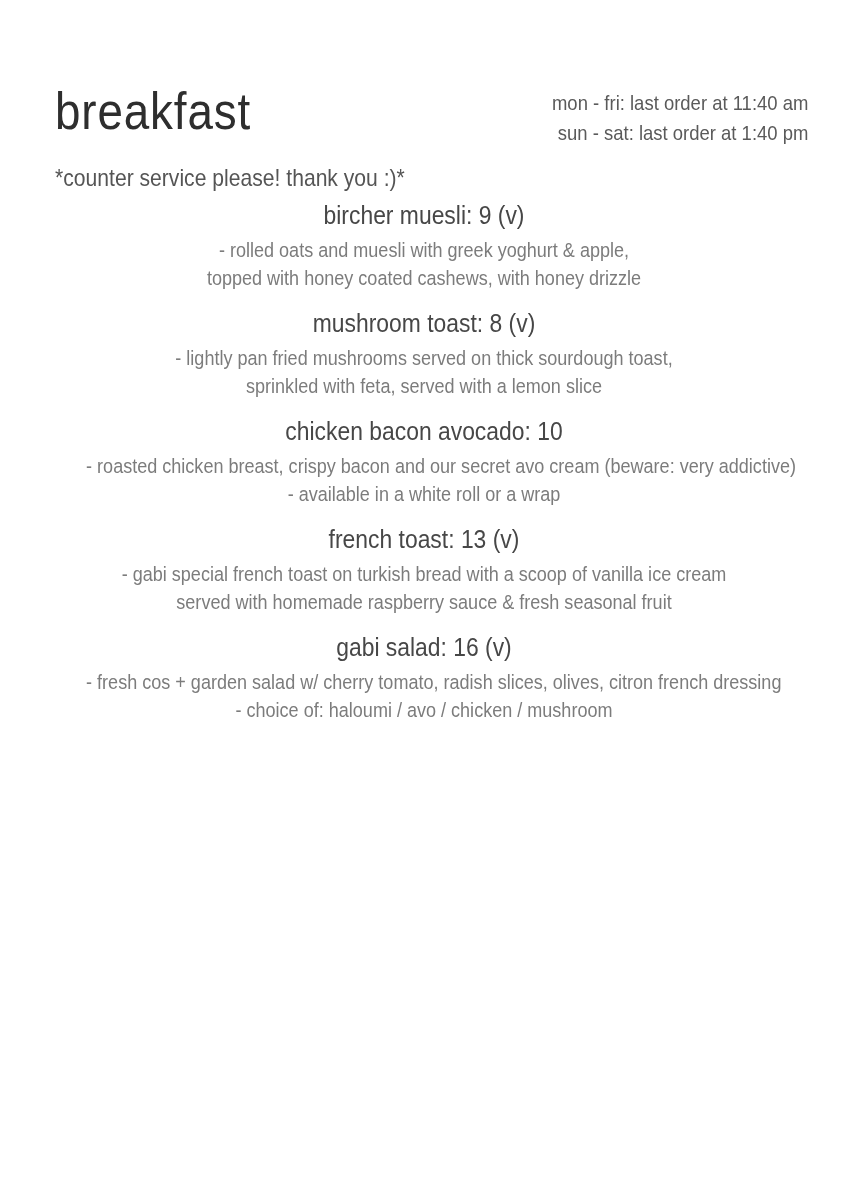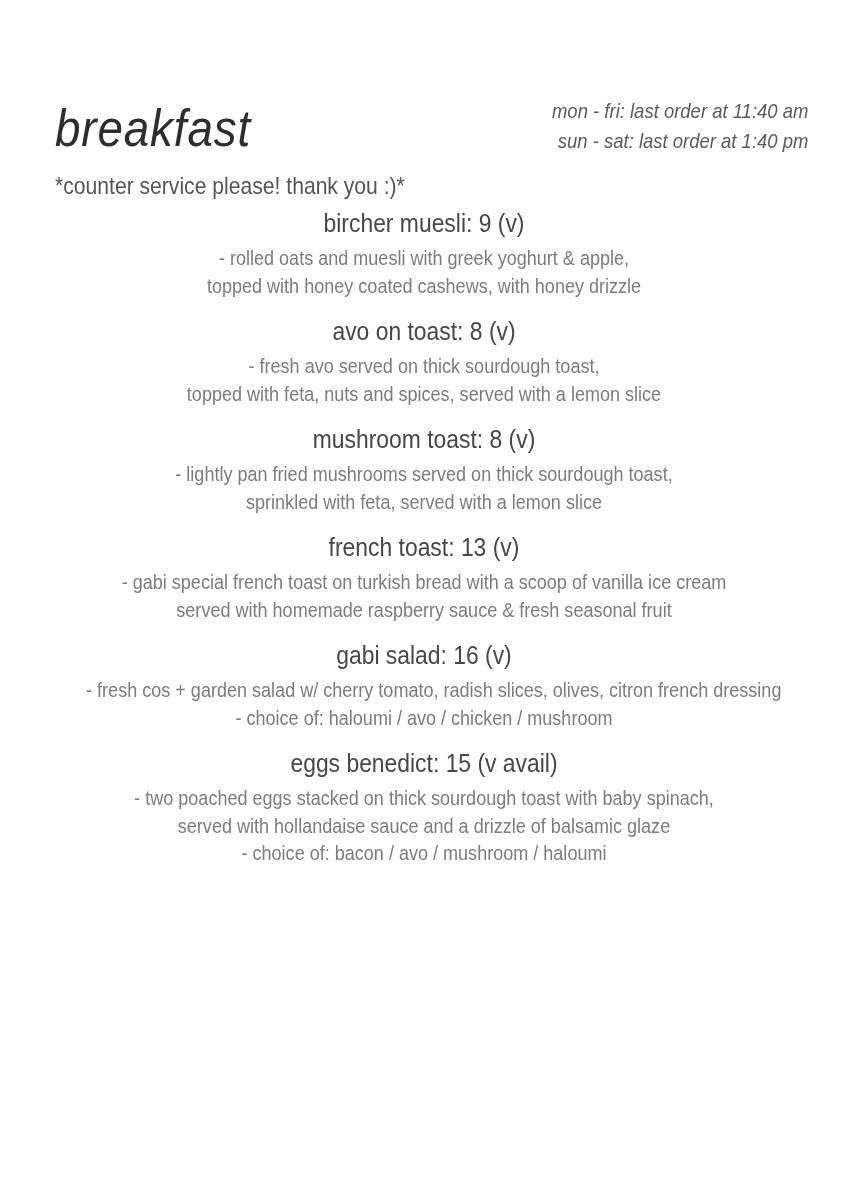--- a/index.html
+++ b/index.html
@@ -18,37 +18,36 @@
     box-sizing: border-box;
     width: 848px;
     height: 1200px;
     padding: 84px 40px 20px 40px;
     background: #ffffff;
   }
   
   .header-row {
     display: flex;
     justify-content: space-between;
-    align-items: flex-end;
-    font-style: italic;
+    align-items: flex-start;
   }
   .page-title {
     margin: 0 0 0 15px;
     font-size: 52px;
     font-weight: 300;
     letter-spacing: 1px;
     color: #2e2e2e;
     line-height: 1.05;
     transform: scaleX(0.88);
     transform-origin: left center;
     white-space: nowrap;
   }
   .hours {
     text-align: right;
-    margin-top: 12px;
+    margin-top: 4px;
     color: #5a5a5a;
     font-size: 21px;
     font-weight: 300;
     line-height: 30px;
   }
   .hours .hours-line {
     transform: scaleX(0.88);
     transform-origin: right center;
     white-space: nowrap;
   }
@@ -108,47 +107,41 @@
 
   <main class="menu">
 
     <section class="menu-item">
       <h2 class="item-name">bircher muesli: 9 (v)</h2>
       <p class="item-line">- rolled oats and muesli with greek yoghurt &amp; apple,</p>
       <p class="item-line">topped with honey coated cashews, with honey drizzle</p>
     </section>
 
 
-    <section class="menu-item">
-      <h2 class="item-name">avo on toast: 8 (v)</h2>
-      <p class="item-line">- fresh avo served on thick sourdough toast,</p>
-      <p class="item-line">topped with feta, nuts and spices, served with a lemon slice</p>
-    </section>
 
     <section class="menu-item">
       <h2 class="item-name">mushroom toast: 8 (v)</h2>
       <p class="item-line">- lightly pan fried mushrooms served on thick sourdough toast,</p>
       <p class="item-line">sprinkled with feta, served with a lemon slice</p>
     </section>
 
+    <section class="menu-item">
+      <h2 class="item-name">chicken bacon avocado: 10</h2>
+      <p class="item-line">- roasted chicken breast, crispy bacon and our secret avo cream (beware: very addictive)</p>
+      <p class="item-line">- available in a white roll or a wrap</p>
+    </section>
 
 
     <section class="menu-item">
       <h2 class="item-name">french toast: 13 (v)</h2>
       <p class="item-line">- gabi special french toast on turkish bread with a scoop of vanilla ice cream</p>
       <p class="item-line">served with homemade raspberry sauce &amp; fresh seasonal fruit</p>
     </section>
 
     <section class="menu-item">
       <h2 class="item-name">gabi salad: 16 (v)</h2>
       <p class="item-line">- fresh cos + garden salad w/ cherry tomato, radish slices, olives, citron french dressing</p>
       <p class="item-line">- choice of: haloumi / avo / chicken / mushroom</p>
     </section>
 
-    <section class="menu-item">
-      <h2 class="item-name">eggs benedict: 15 (v avail)</h2>
-      <p class="item-line">- two poached eggs stacked on thick sourdough toast with baby spinach,</p>
-      <p class="item-line">served with hollandaise sauce and a drizzle of balsamic glaze</p>
-      <p class="item-line">- choice of: bacon / avo / mushroom / haloumi</p>
-    </section>
 
   </main>
 </div>
 
 </body></html>

